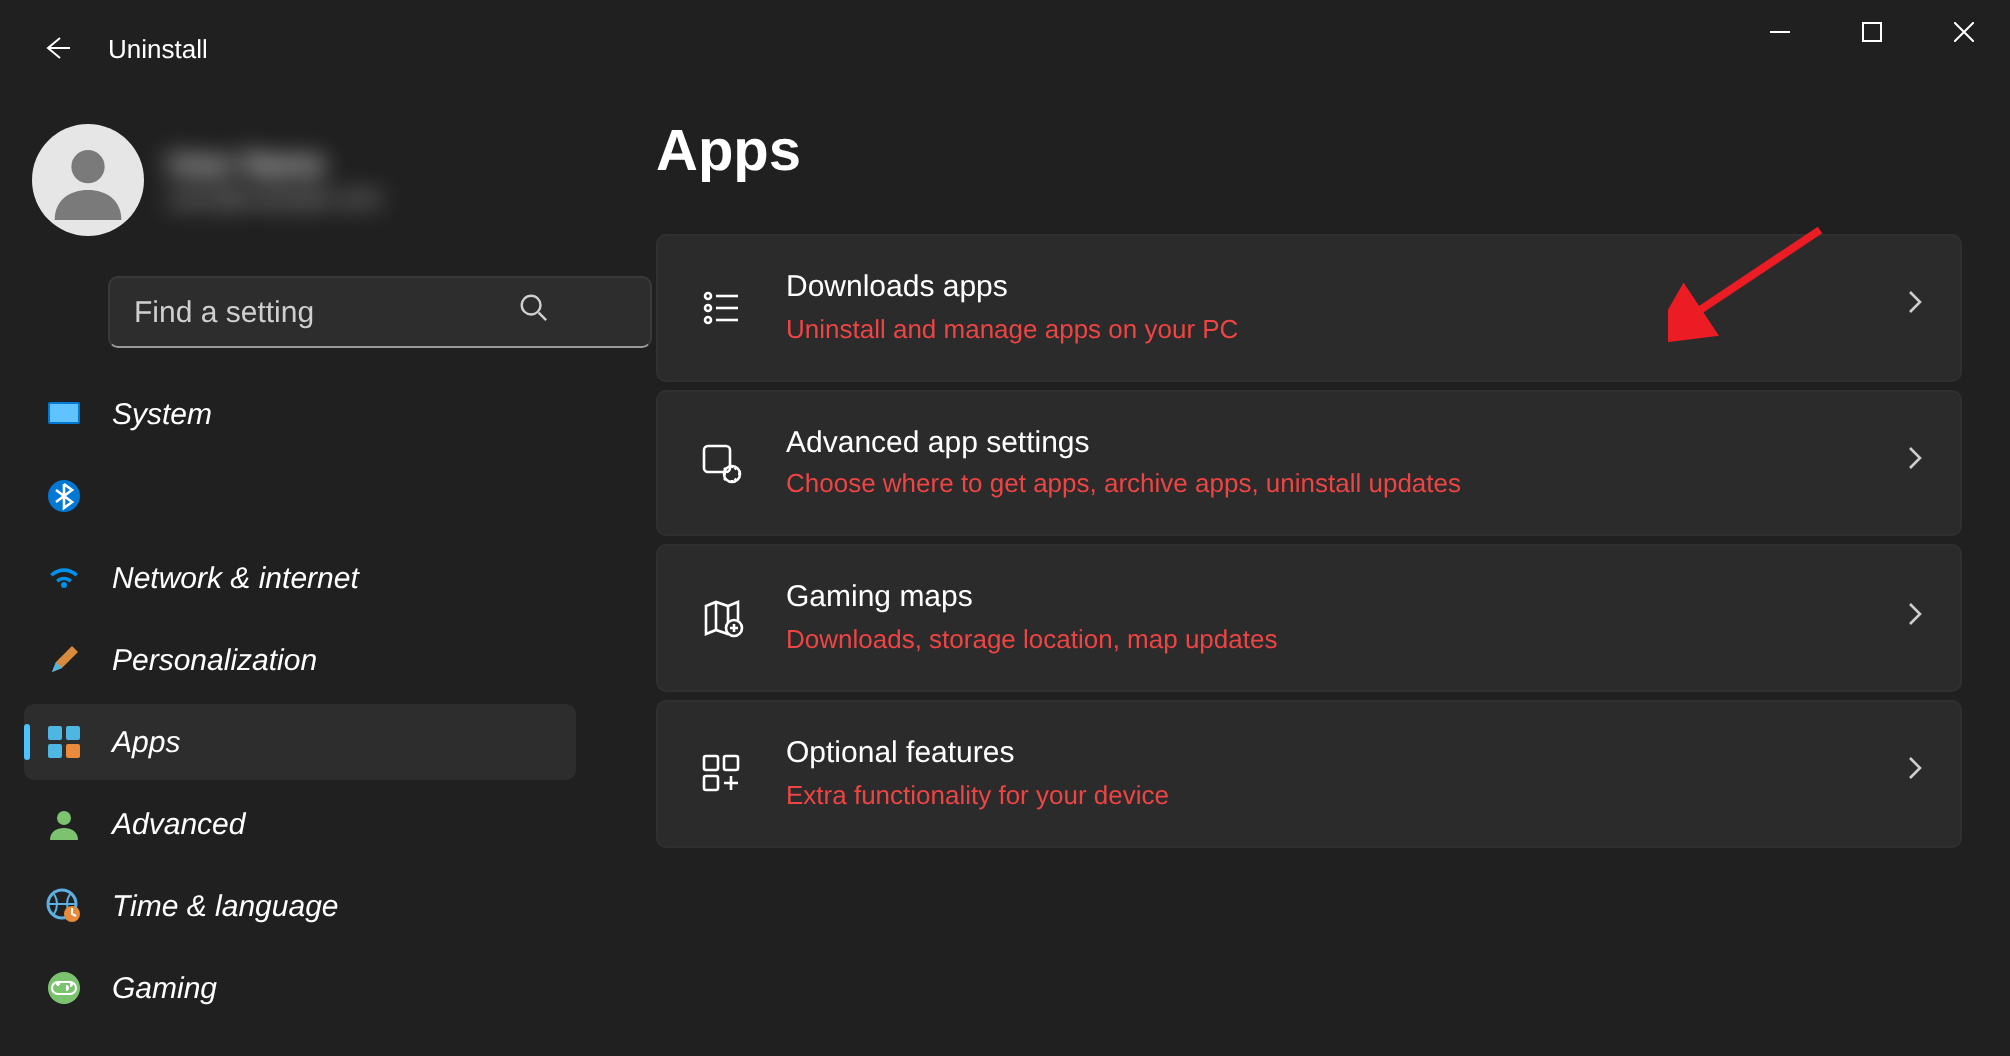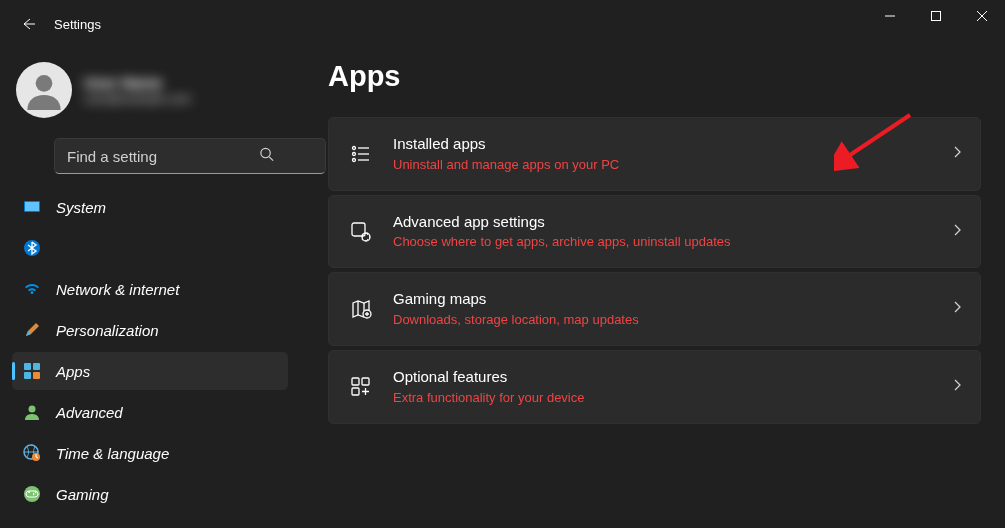--- a/index.html
+++ b/index.html
@@ -152,21 +152,21 @@
 </style>
 </head>
 <body>
 
 <div class="titlebar">
   <div class="back-btn">
     <svg width="16" height="16" viewBox="0 0 16 16" fill="none" stroke="currentColor" stroke-width="1">
       <path d="M10 3 L4 8 L10 13 M4 8 H15"></path>
     </svg>
   </div>
-  <div class="title">Settings</div>
+  <div class="title">Uninstall</div>
   <div class="window-controls">
     <div class="winctl">
       <svg width="10" height="10" viewBox="0 0 10 10" stroke="currentColor">
           <path d="M0 5 H10"></path>
         </svg>
     </div>
     <div class="winctl">
       <svg width="10" height="10" viewBox="0 0 10 10" fill="none" stroke="currentColor">
           <rect x="0.5" y="0.5" width="9" height="9"></rect>
         </svg>
@@ -302,21 +302,21 @@
           <svg width="22" height="22" viewBox="0 0 22 22" fill="none" stroke="currentColor" stroke-width="1.3">
               <circle cx="4" cy="5" r="1.5"></circle>
               <path d="M8 5h11"></path>
               <circle cx="4" cy="11" r="1.5"></circle>
               <path d="M8 11h11"></path>
               <circle cx="4" cy="17" r="1.5"></circle>
               <path d="M8 17h11"></path>
             </svg>
         </span>
         <div class="card-text">
-          <div class="card-title">Installed apps</div>
+          <div class="card-title">Downloads apps</div>
           <div class="card-desc">Uninstall and manage apps on your PC</div>
         </div>
         <span class="chevron"><svg width="14" height="14" viewBox="0 0 14 14" fill="none" stroke="currentColor" stroke-width="1.3">
               <path d="M5 2l5 5-5 5"></path>
             </svg></span>
       </div>
 
       <div class="card">
         <span class="card-icon">
           <svg width="22" height="22" viewBox="0 0 22 22" fill="none" stroke="currentColor" stroke-width="1.3">

